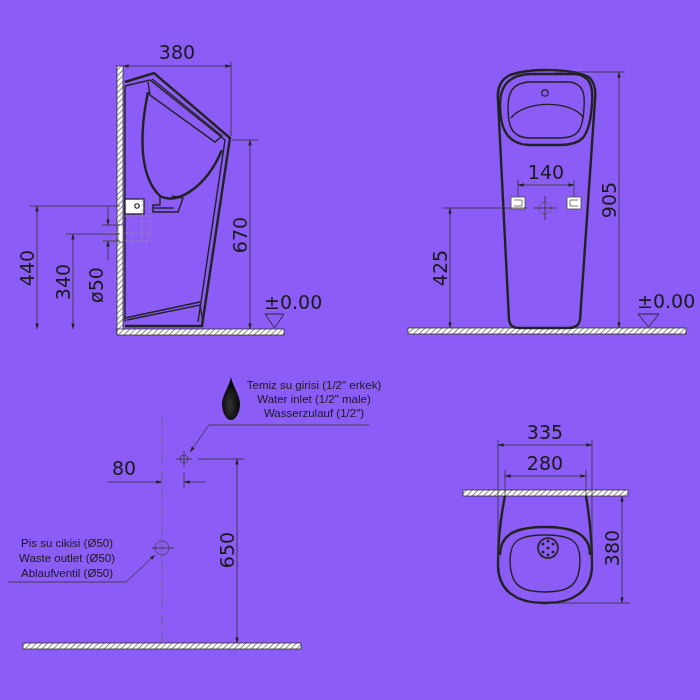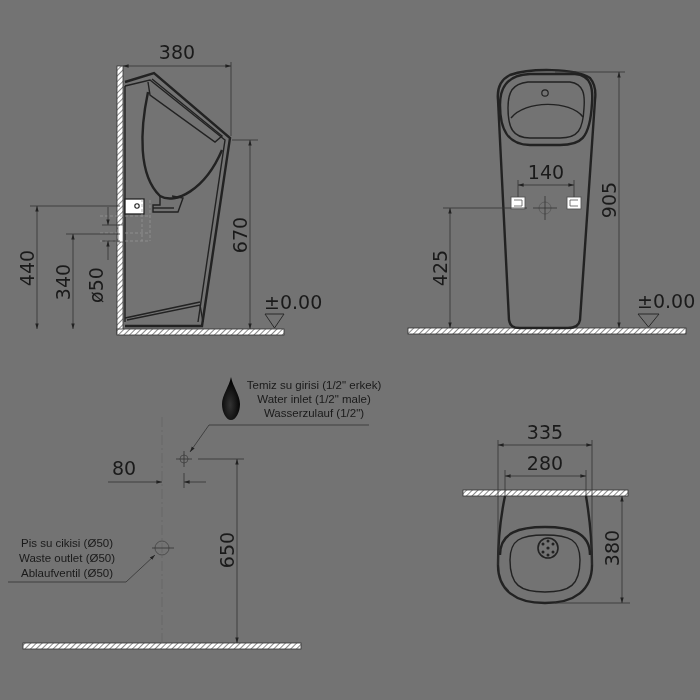--- a/index.html
+++ b/index.html
@@ -1,16 +1,16 @@
 <!DOCTYPE html>
 <html><head>
 <meta charset="utf-8">
 <style>
   html, body { margin: 0; padding: 0; background: #ffffff; }
-  #canvas { position: relative; width: 700px; height: 700px; overflow: hidden; background: #737373; }
+  #canvas { position: relative; width: 700px; height: 700px; overflow: hidden; background: #8b5cf6; }
   svg { position: absolute; left: 0; top: 0; }
   .dim { font-family: "DejaVu Sans", sans-serif; font-size: 19px; fill: #1a1a1a; }
   .lbl { font-family: "Liberation Sans", sans-serif; font-size: 11.5px; fill: #1a1a1a; }
   .thin { stroke: #333; stroke-width: 0.8; fill: none; }
   .body { stroke: #222; stroke-width: 2.4; fill: none; }
   .body2 { stroke: #222; stroke-width: 1.4; fill: none; }
   .center { stroke: #666; stroke-width: 0.8; stroke-dasharray: 10 3 2 3; fill: none; }
   .ghost { stroke: #999; stroke-width: 0.7; stroke-dasharray: 3 2; fill: none; }
 </style>
 </head>

